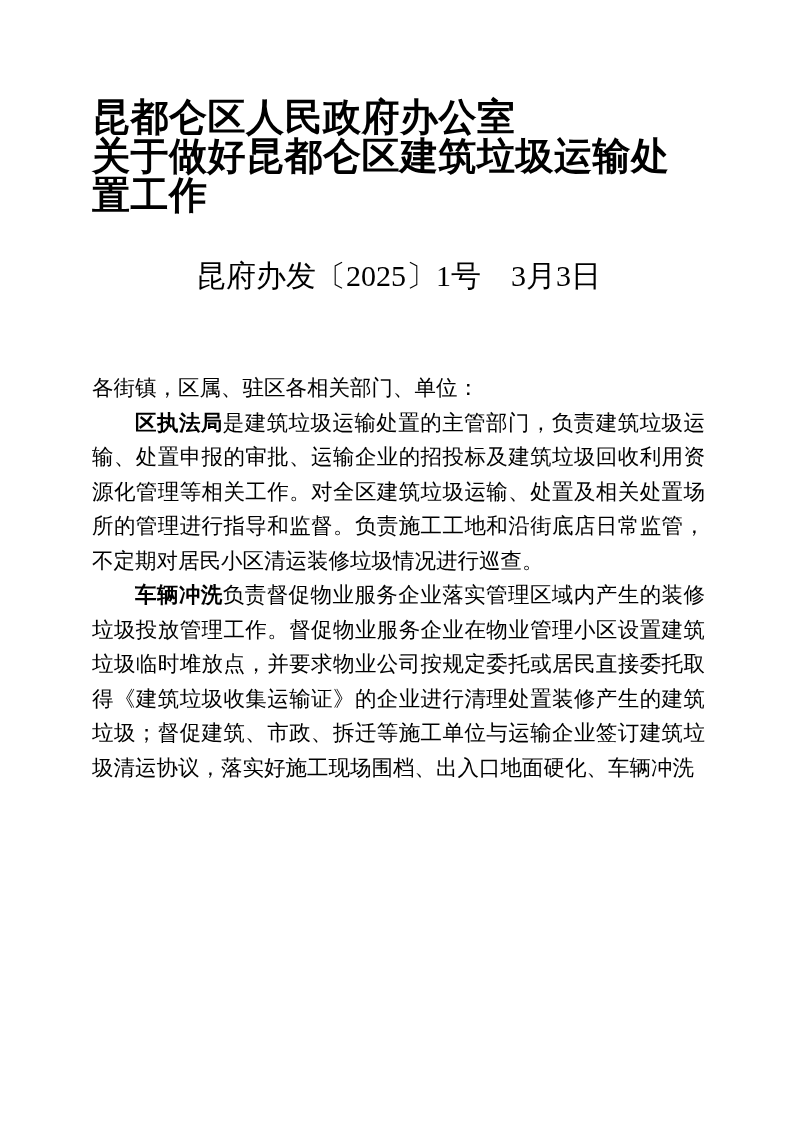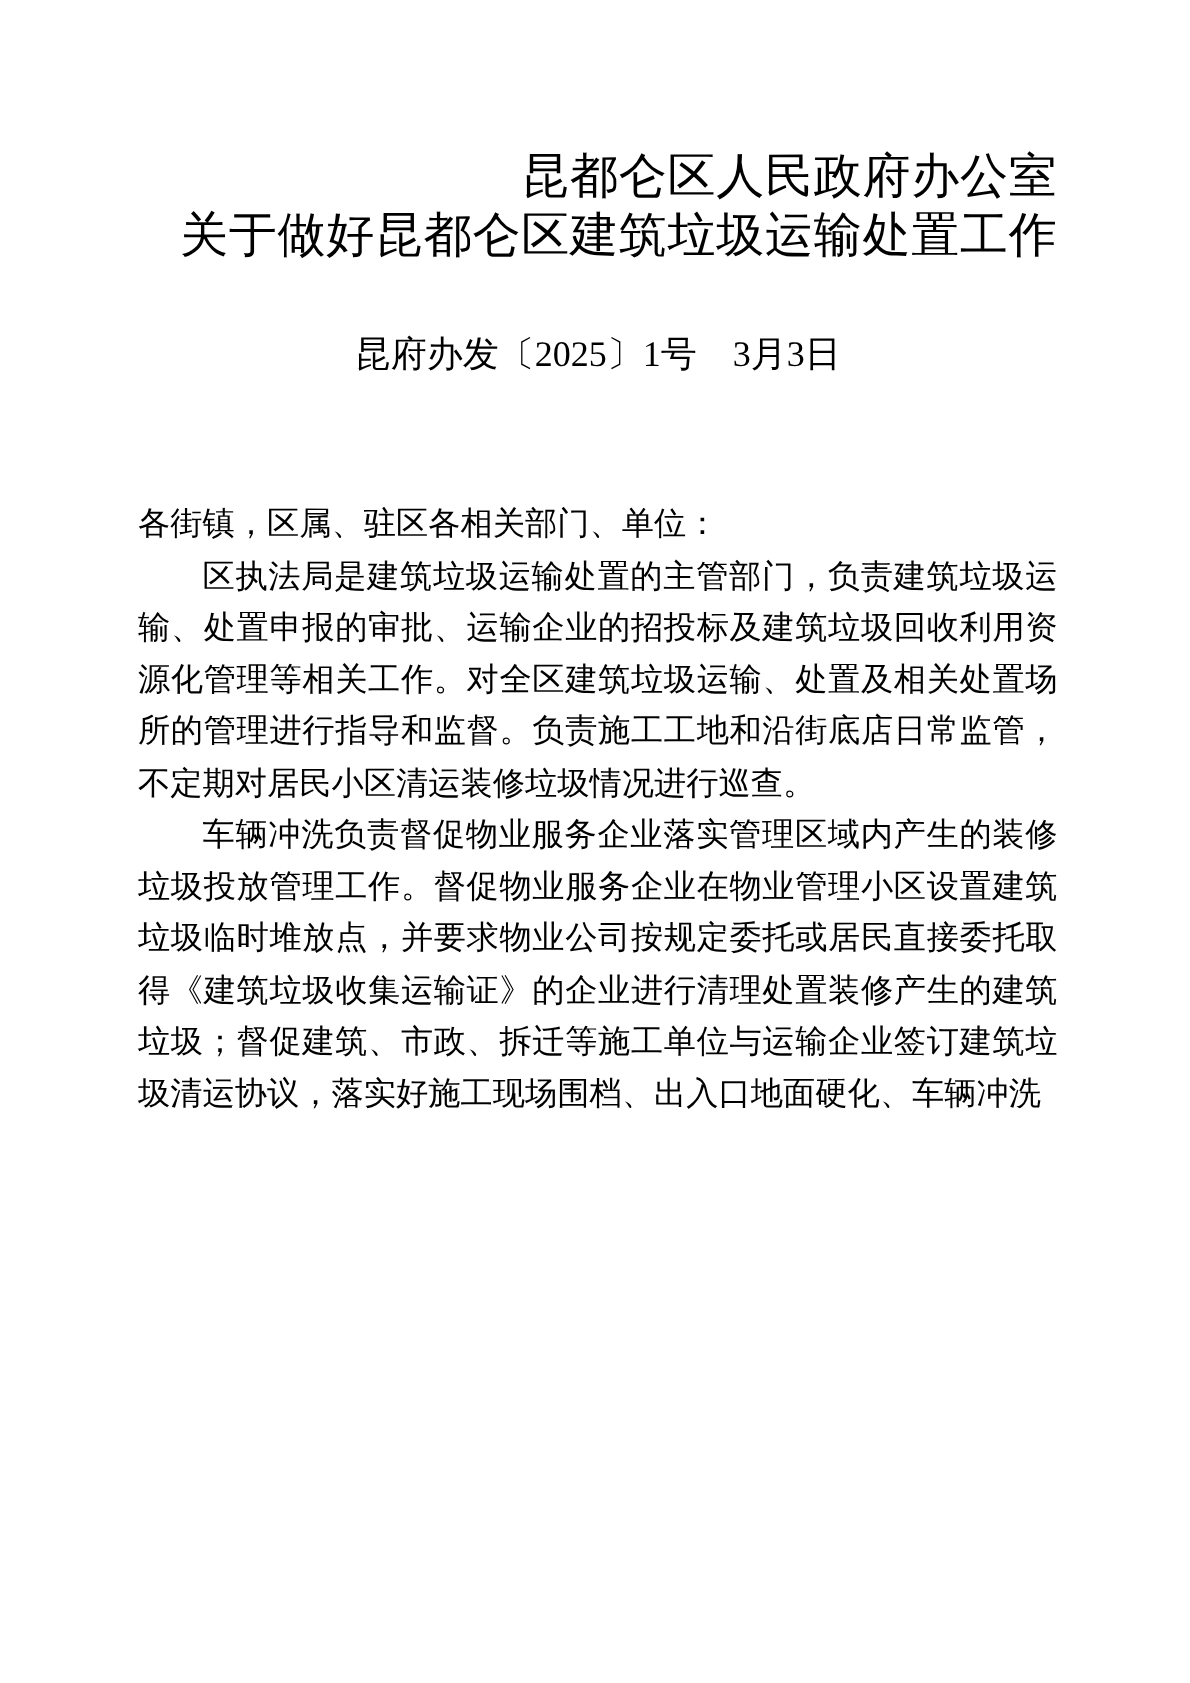--- a/index.html
+++ b/index.html
@@ -17,49 +17,49 @@
   }
   .page {
     box-sizing: border-box;
     width: 793px;
     height: 1122px;
     padding: 98px 88px 0 92px;
     background: #ffffff;
   }
   .doc-title {
     margin: 0;
-    font-size: 32px;
-    font-weight: normal;
+    font-size: 38px;
+    font-weight: bold;
     line-height: 39px;
-    text-align: right;
+    text-align: left;
     letter-spacing: 0.5px;
   }
   .doc-title .title-line {
     display: block;
   }
   .doc-number {
     margin: 46px 0 0 0;
-    font-size: 24px;
+    font-size: 30px;
     line-height: 30px;
     text-align: center;
   }
   .body-text {
     margin-top: 80px;
     font-size: 21.5px;
     line-height: 34.5px;
     text-align: justify;
   }
   .para {
     margin: 0;
   }
   .indent {
     text-indent: 2em;
   }
   .bold-lead {
-    font-weight: normal;
+    font-weight: bold;
   }
   .section-heading {
     font-weight: normal;
   }
 </style>
 </head>
 <body>
 
 <div class="page">
 

